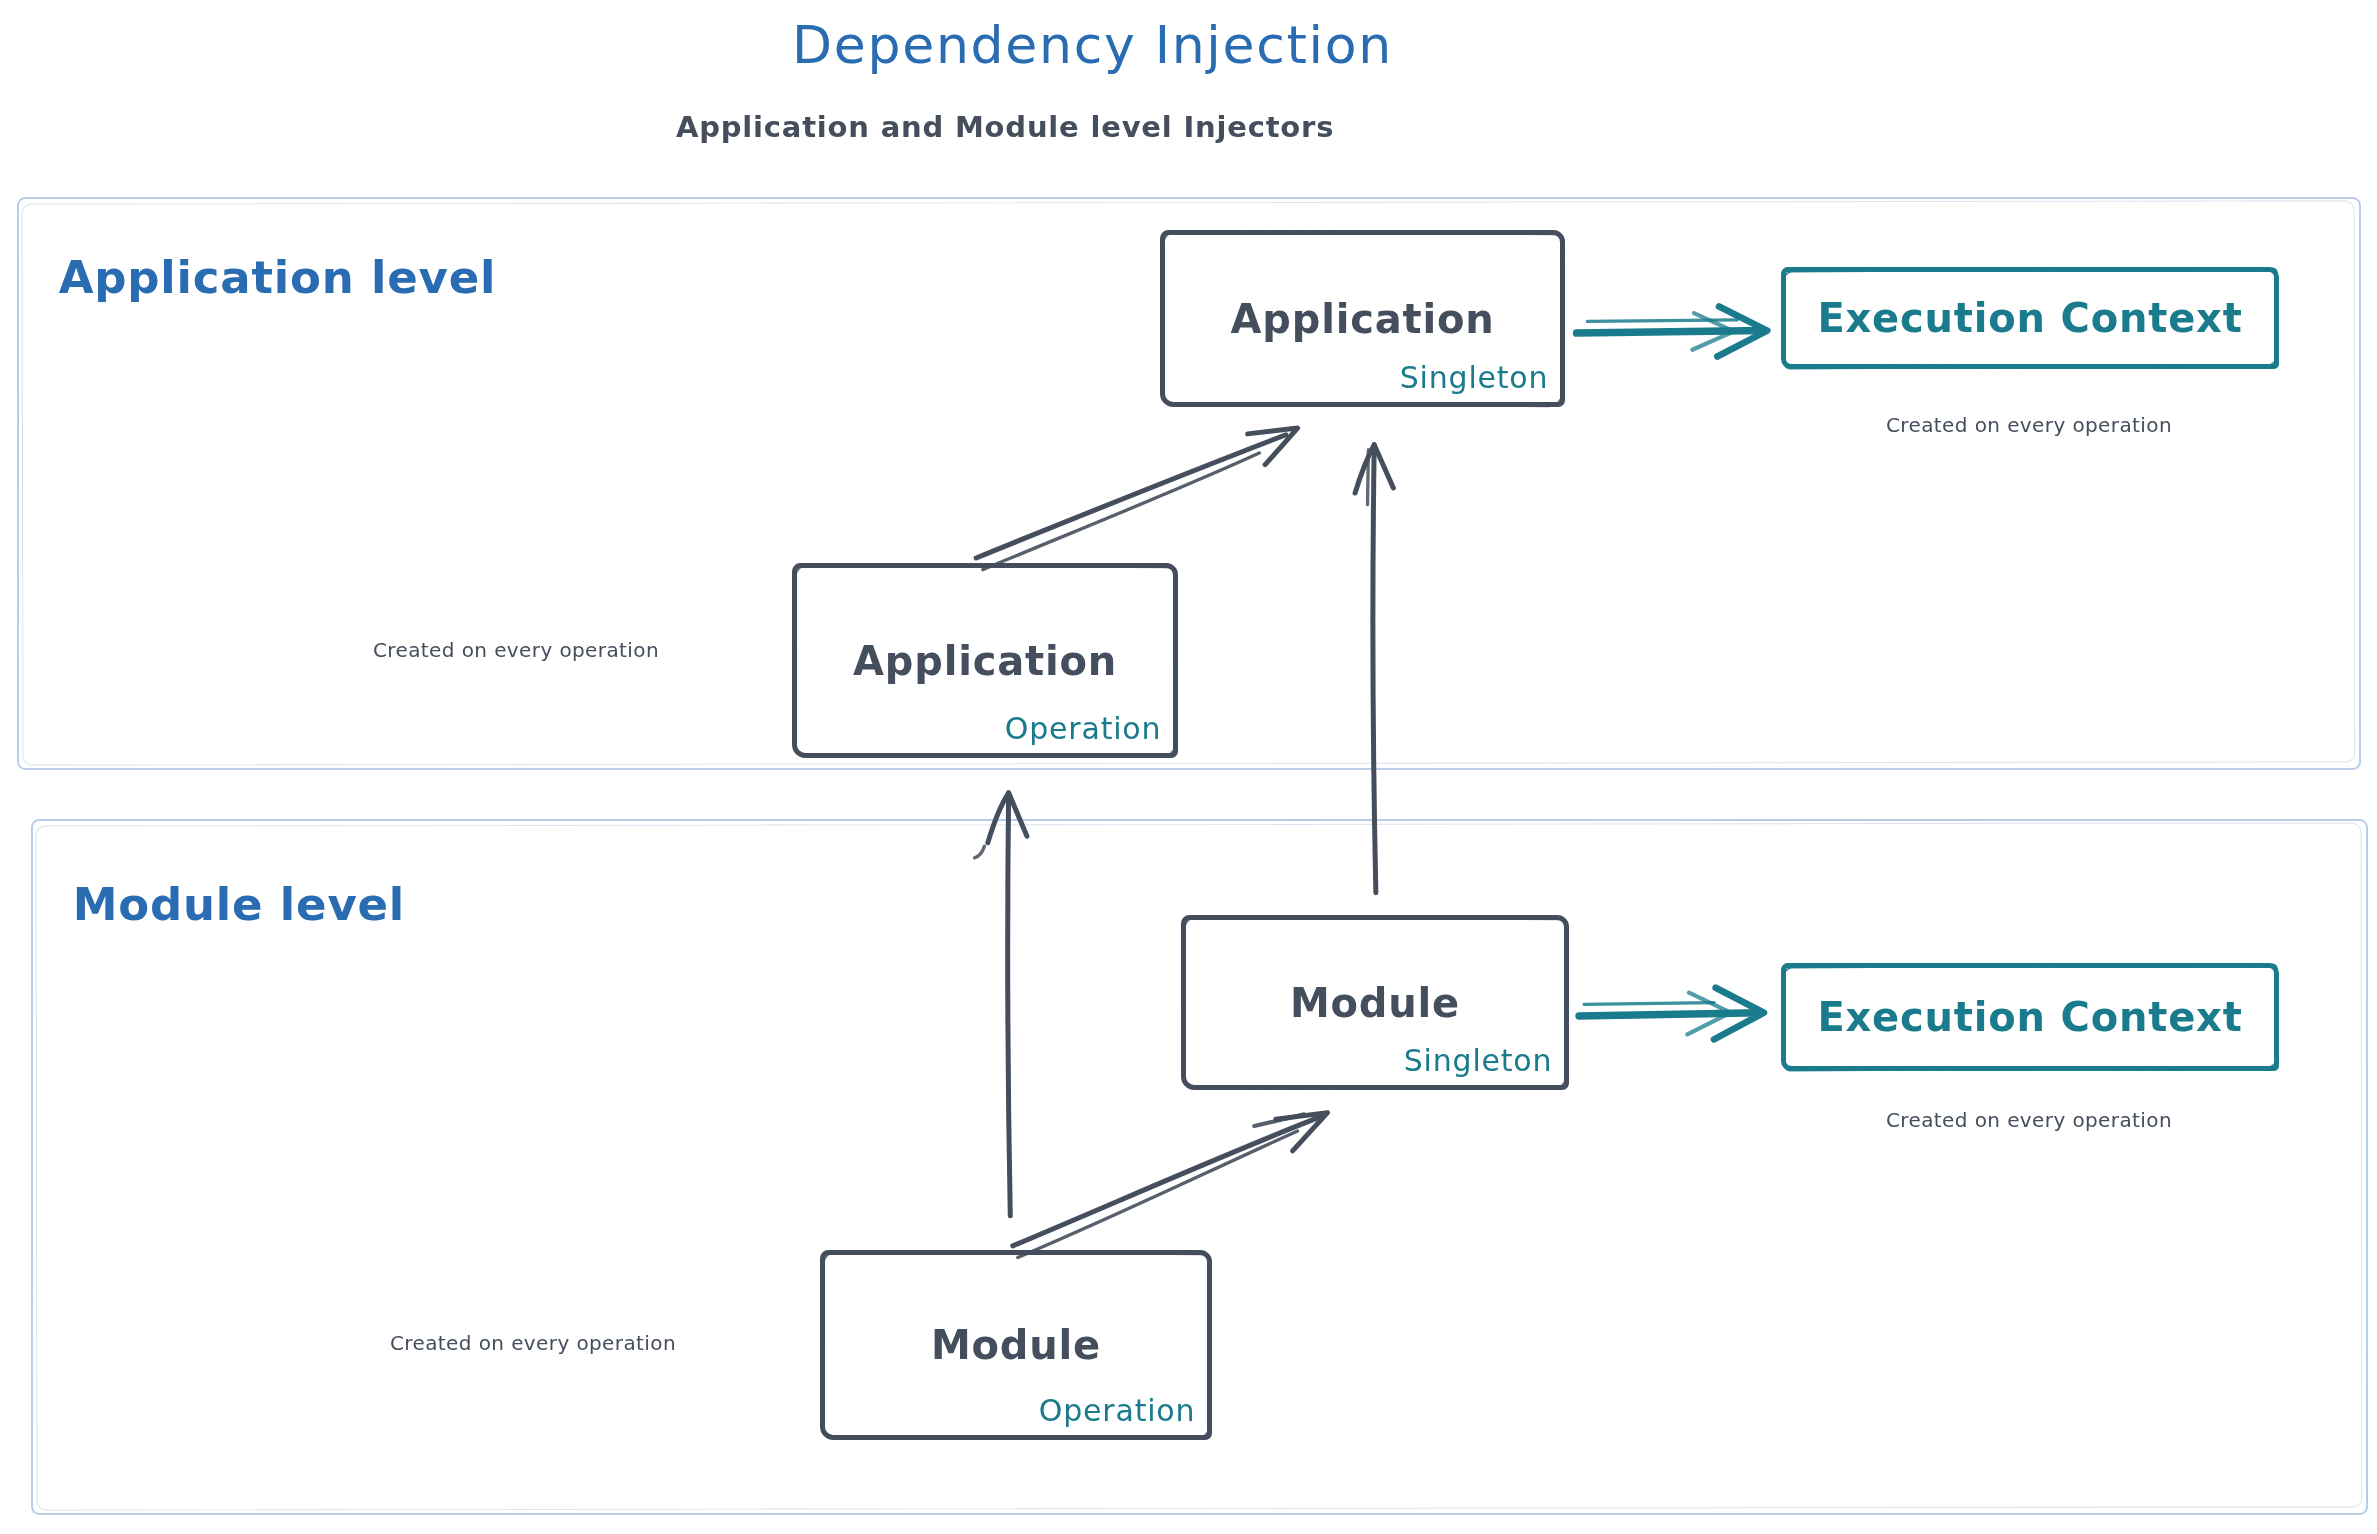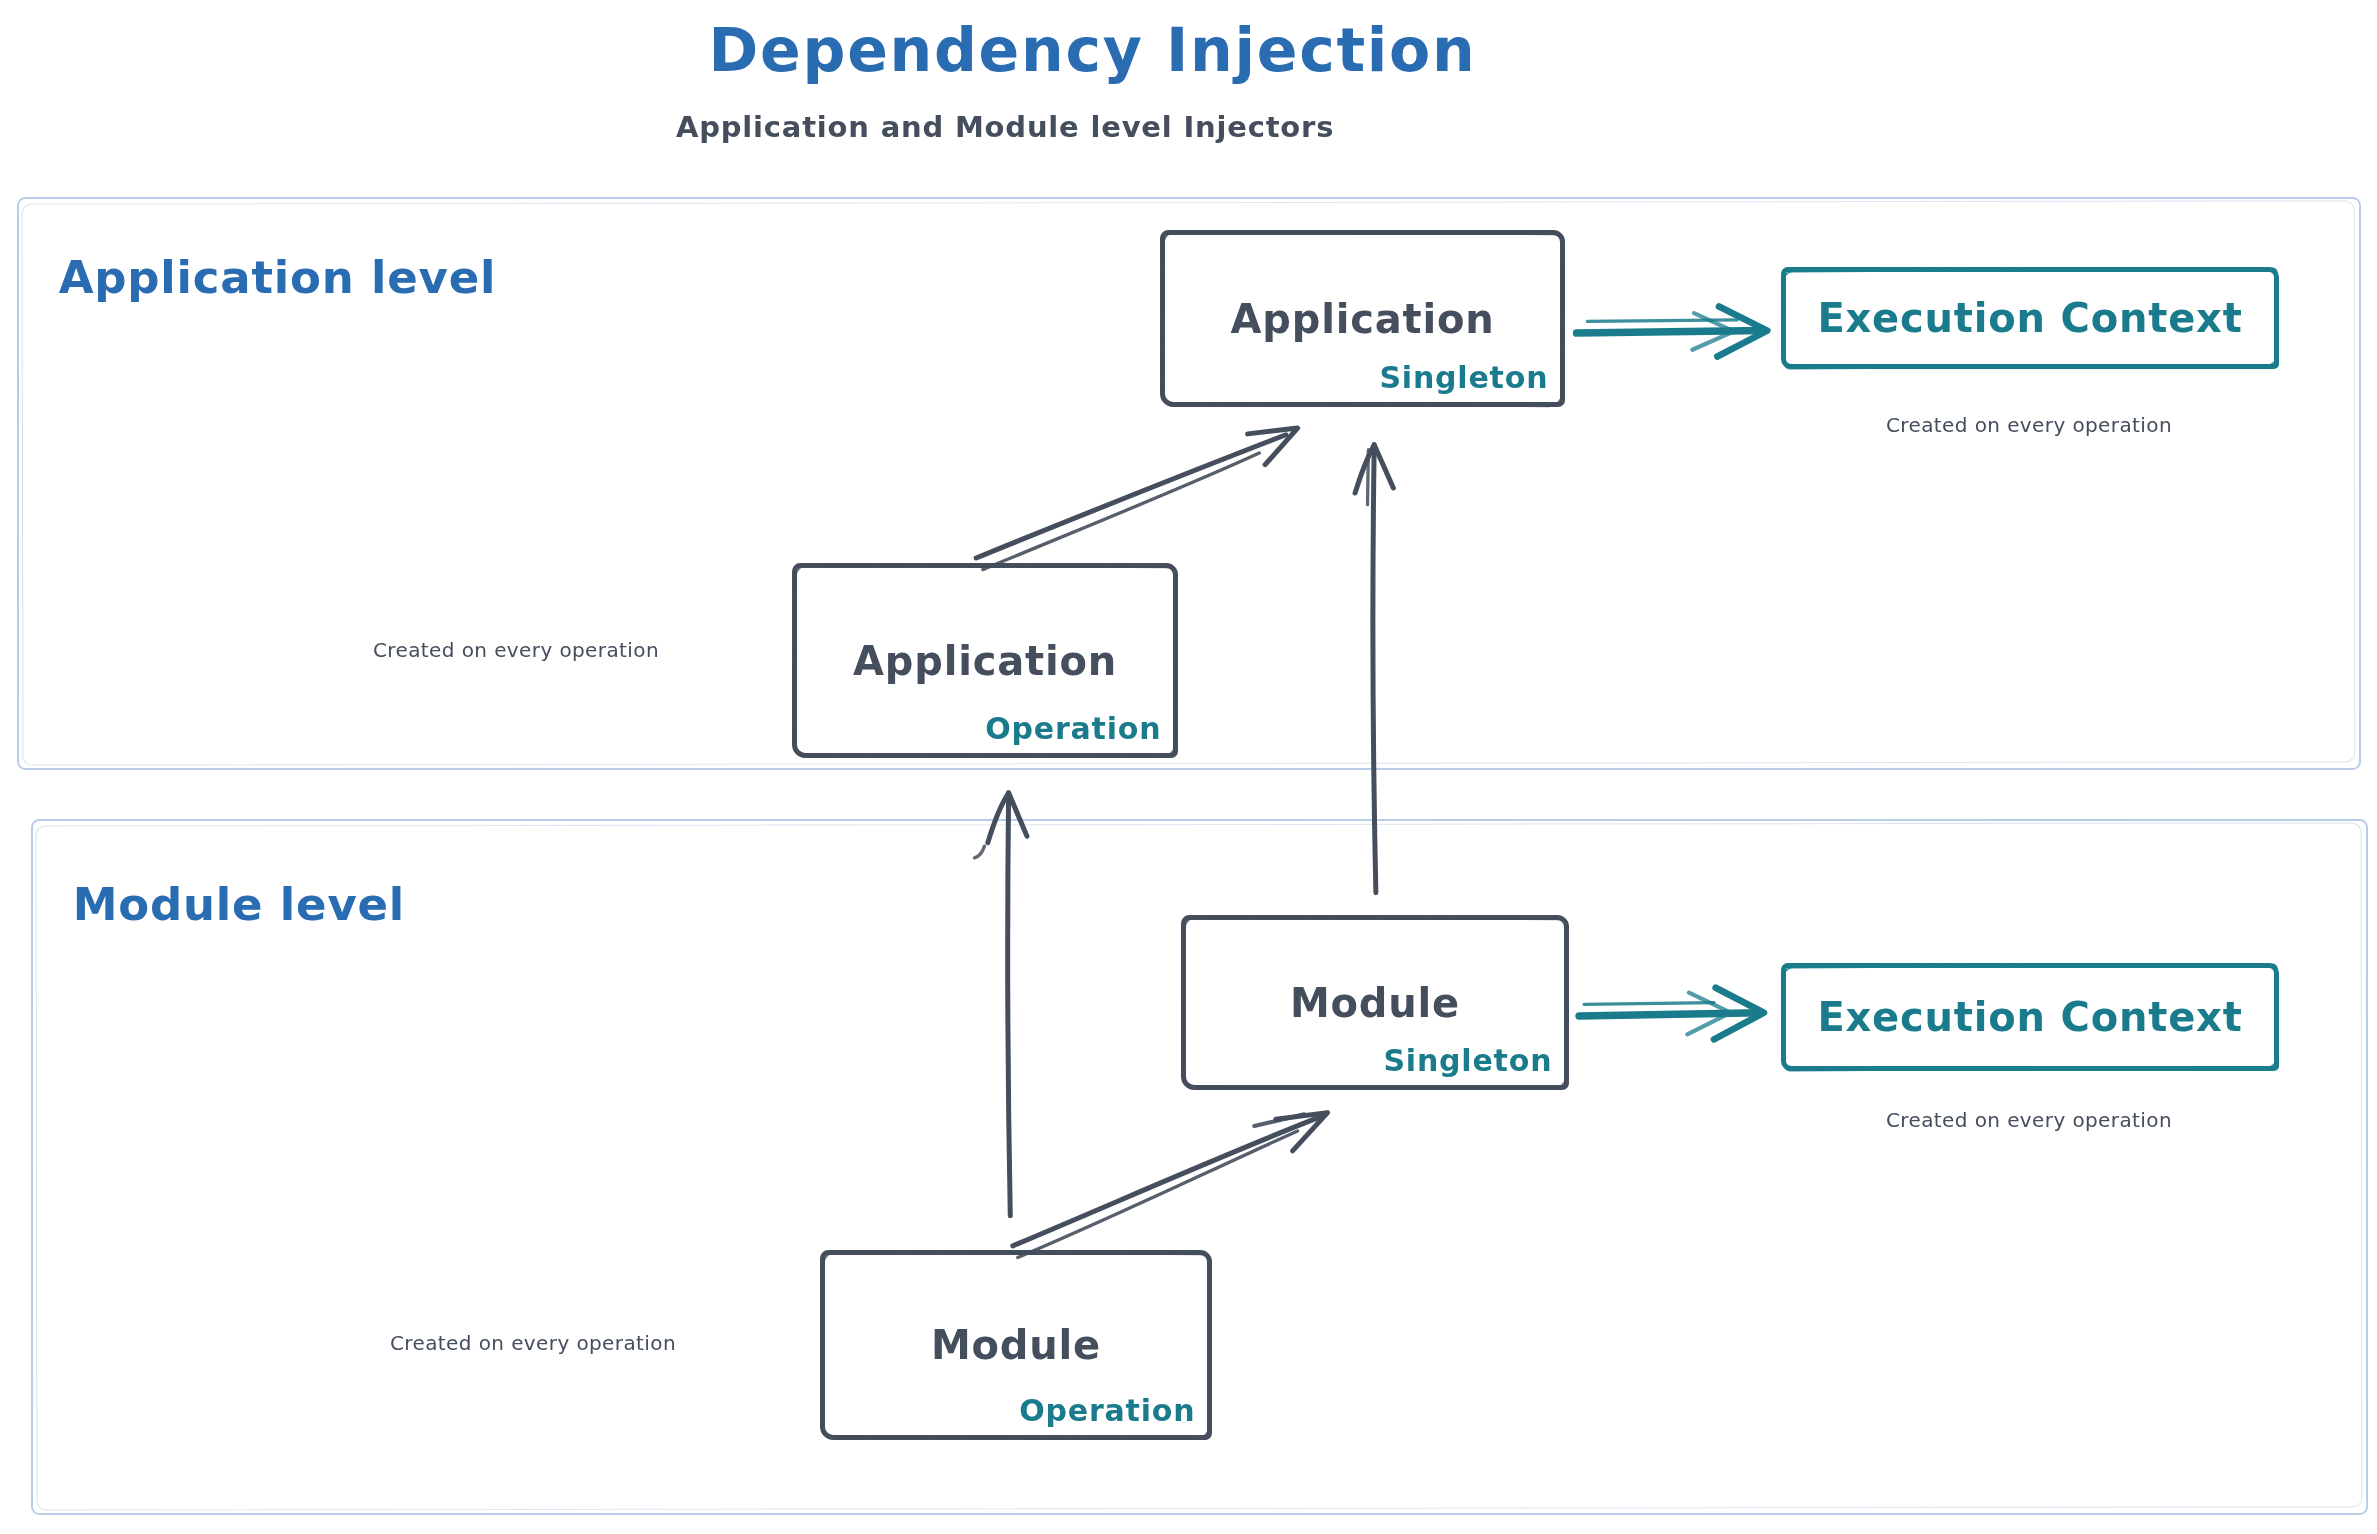--- a/index.html
+++ b/index.html
@@ -10,21 +10,21 @@
   }
   *{margin:0;padding:0;box-sizing:border-box;}
   html,body{background:#ffffff;}
   body{
     width:2377px;height:1534px;position:relative;overflow:hidden;
     font-family:"DejaVu Sans","Liberation Sans",sans-serif;
     color:var(--dark);
   }
   .title{
     position:absolute;left:676px;top:15px;width:833px;text-align:center;
-    font-size:60px;font-weight:700;color:var(--blue);letter-spacing:1.7px;
+    font-size:52px;font-weight:400;color:var(--blue);letter-spacing:1.7px;
   }
   .subtitle{
     position:absolute;left:676px;top:110px;width:833px;text-align:left;
     font-size:29px;font-weight:600;color:var(--dark);letter-spacing:0.8px;
   }
   .frame{
     position:absolute;background:#fff;border:2.5px solid var(--frame);
     border-radius:8.3px;
   }
   .frame::before{
@@ -45,21 +45,21 @@
     border-radius:8.3px 11.7px 6.7px 13.3px;
     display:flex;align-items:center;justify-content:center;z-index:2;
   }
   .sketch-box::before{
     content:"";position:absolute;inset:-3.3px;border:2.5px solid var(--dark);
     border-radius:13.3px 6.7px 15px 8.3px;transform:rotate(0.35deg);
     opacity:.8;pointer-events:none;
   }
   .box-title{font-size:40px;font-weight:600;color:var(--dark);letter-spacing:0.8px;}
   .box-badge{
-    position:absolute;right:11.7px;bottom:6.7px;font-size:30px;font-weight:700;
+    position:absolute;right:11.7px;bottom:6.7px;font-size:30px;font-weight:400;
     color:var(--teal);letter-spacing:0.8px;
   }
   .box-a{left:1160px;top:230px;width:405px;height:177px;}
   .box-b{left:792px;top:563px;width:386px;height:195px;}
   .box-c{left:1181px;top:915px;width:388px;height:175px;}
   .box-d{left:820px;top:1250px;width:392px;height:190px;}
 
   .ec-box{
     position:absolute;background:#fff;border:5px solid var(--teal);
     border-radius:6.7px 10px 5px 10px;

